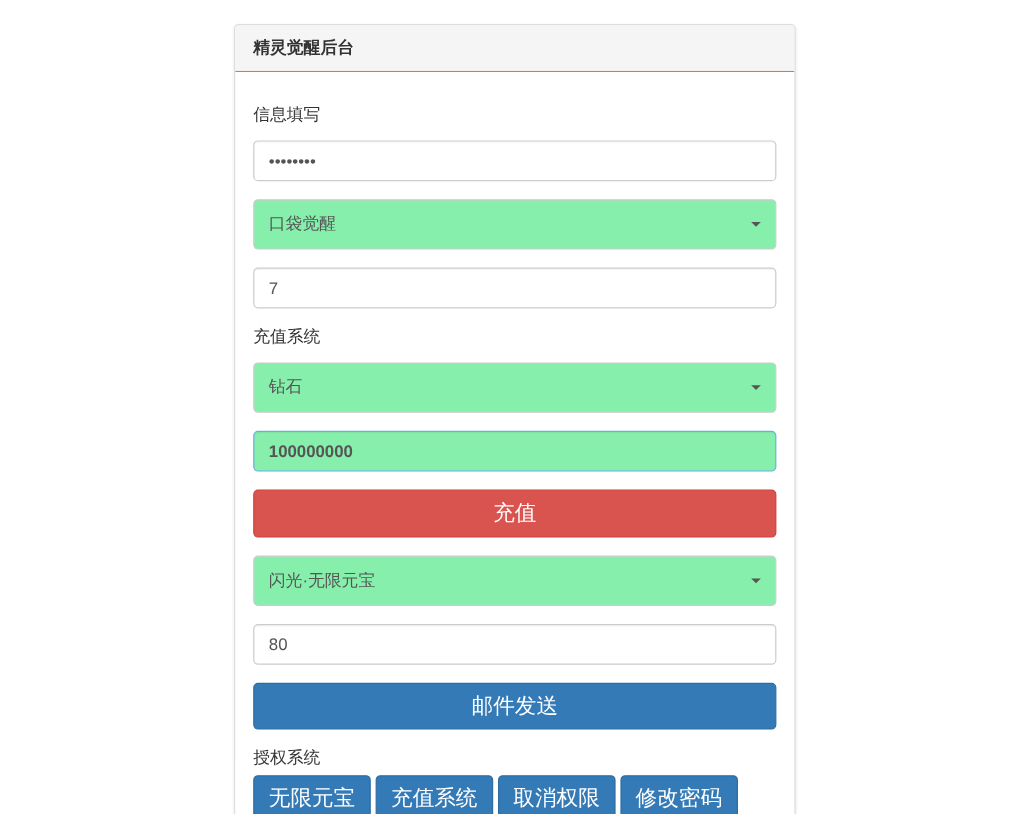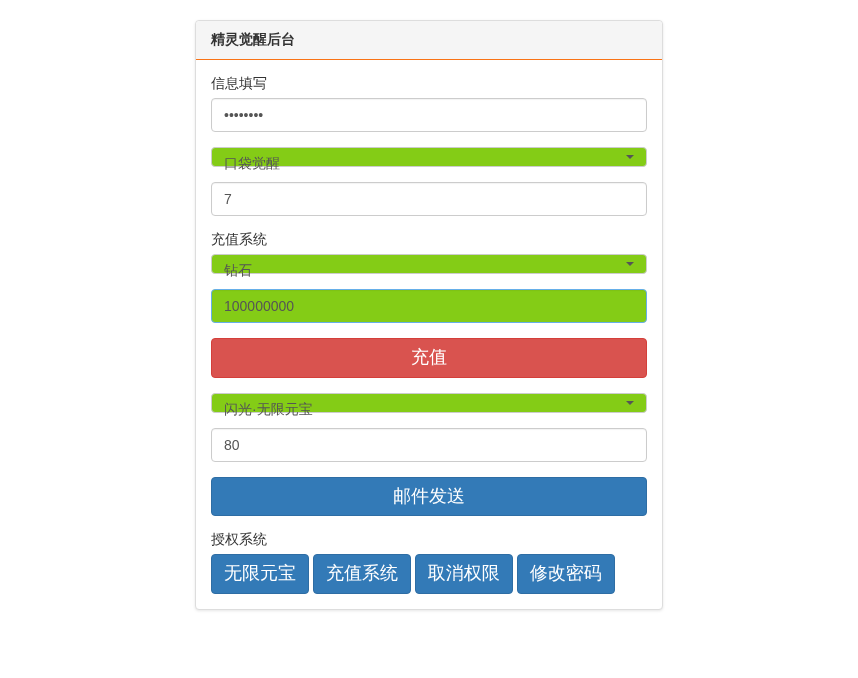--- a/index.html
+++ b/index.html
@@ -31,20 +31,21 @@
     .panel-title {
       font-size: 14px;
       font-weight: bold;
       color: #333;
     }
     .panel-body {
       padding: 15px;
     }
     .form-group {
       margin-bottom: 15px;
+      margin-top: 12px;
     }
     .form-group.label-group {
       margin-bottom: 5px;
     }
     label {
       display: block;
       font-weight: normal;
       margin-bottom: 5px;
       color: #333;
     }
@@ -56,38 +57,39 @@
       font-size: 14px;
       line-height: 1.42857;
       color: #555;
       background: #fff;
       border: 1px solid #ccc;
       border-radius: 4px;
       box-shadow: inset 0 1px 1px rgba(0,0,0,0.05);
     }
     .form-control.focused {
       border-color: #66afe9;
-      background: #84cc16;
+      background: #86efac;
       outline: 0;
+      font-weight: bold;
     }
     .form-control::placeholder {
       color: #999;
     }
     .dropdown {
       position: relative;
     }
     .dropdown-toggle {
       display: block;
       width: 100%;
-      height: 20px;
+      height: 42px;
       padding: 6px 24px 6px 12px;
       font-size: 14px;
       line-height: 1.42857;
       color: #555;
-      background: #84cc16;
+      background: #86efac;
       border: 1px solid #ccc;
       border-radius: 4px;
       text-align: left;
       cursor: pointer;
       position: relative;
     }
     .caret {
       position: absolute;
       right: 12px;
       top: 50%;

